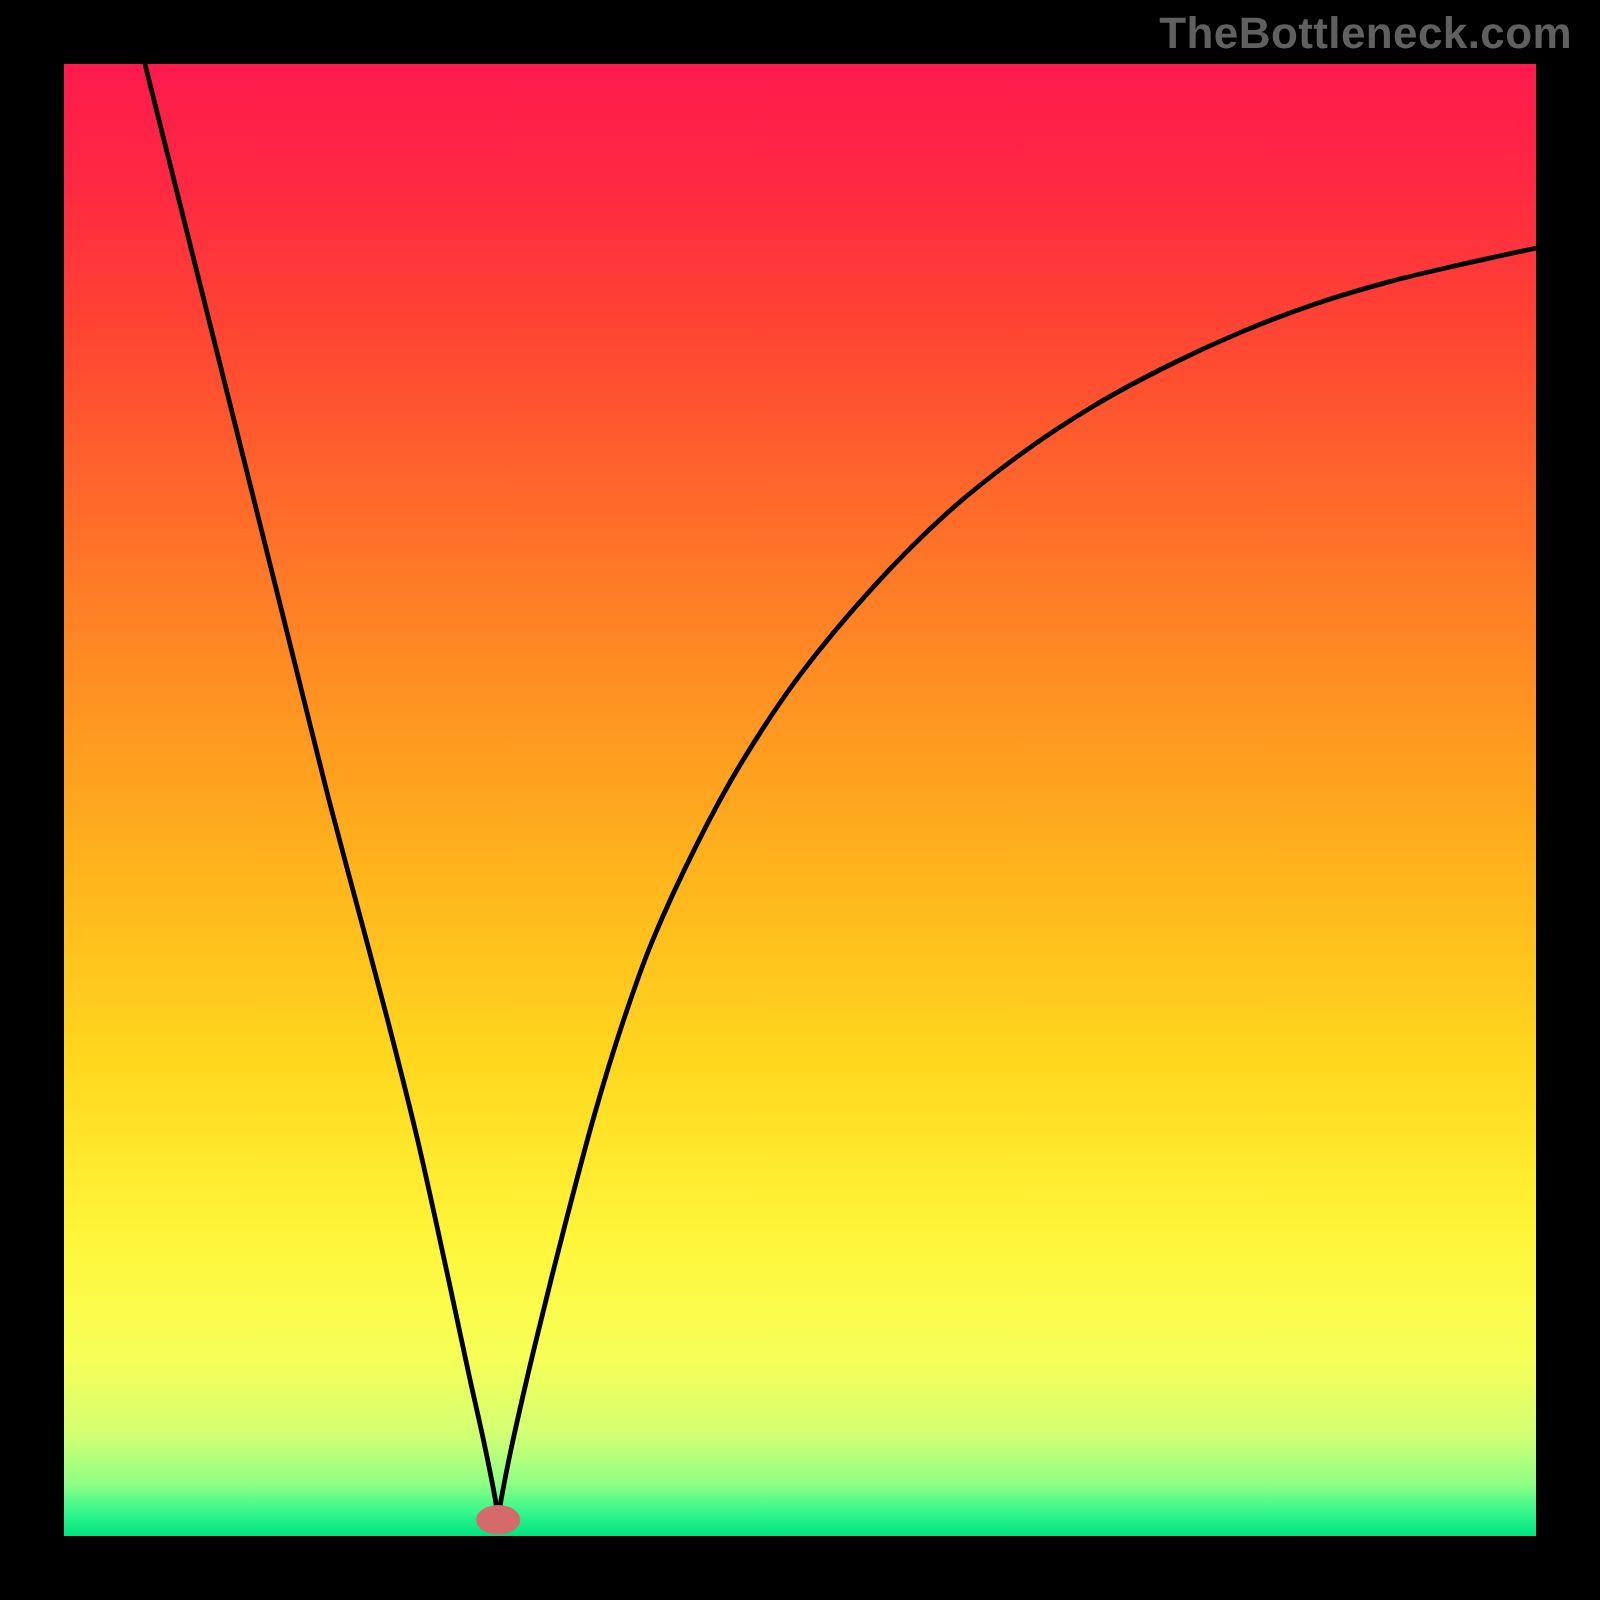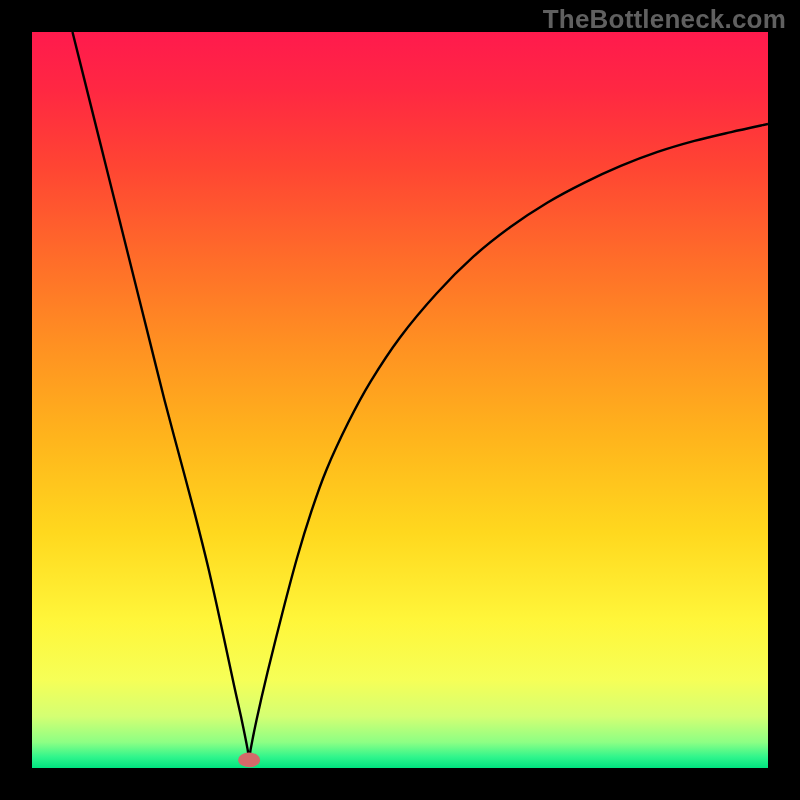--- a/index.html
+++ b/index.html
@@ -15,21 +15,21 @@
     position: relative;
     width: 800px;
     height: 800px;
     background: #000;
   }
   .watermark {
     position: absolute;
     top: 4px;
     right: 14px;
     color: #606060;
-    font-size: 26px;
+    font-size: 22px;
     font-weight: bold;
     letter-spacing: 0.2px;
   }
   .plot {
     position: absolute;
     left: 32px;
     top: 32px;
     width: 736px;
     height: 736px;
     overflow: hidden;

